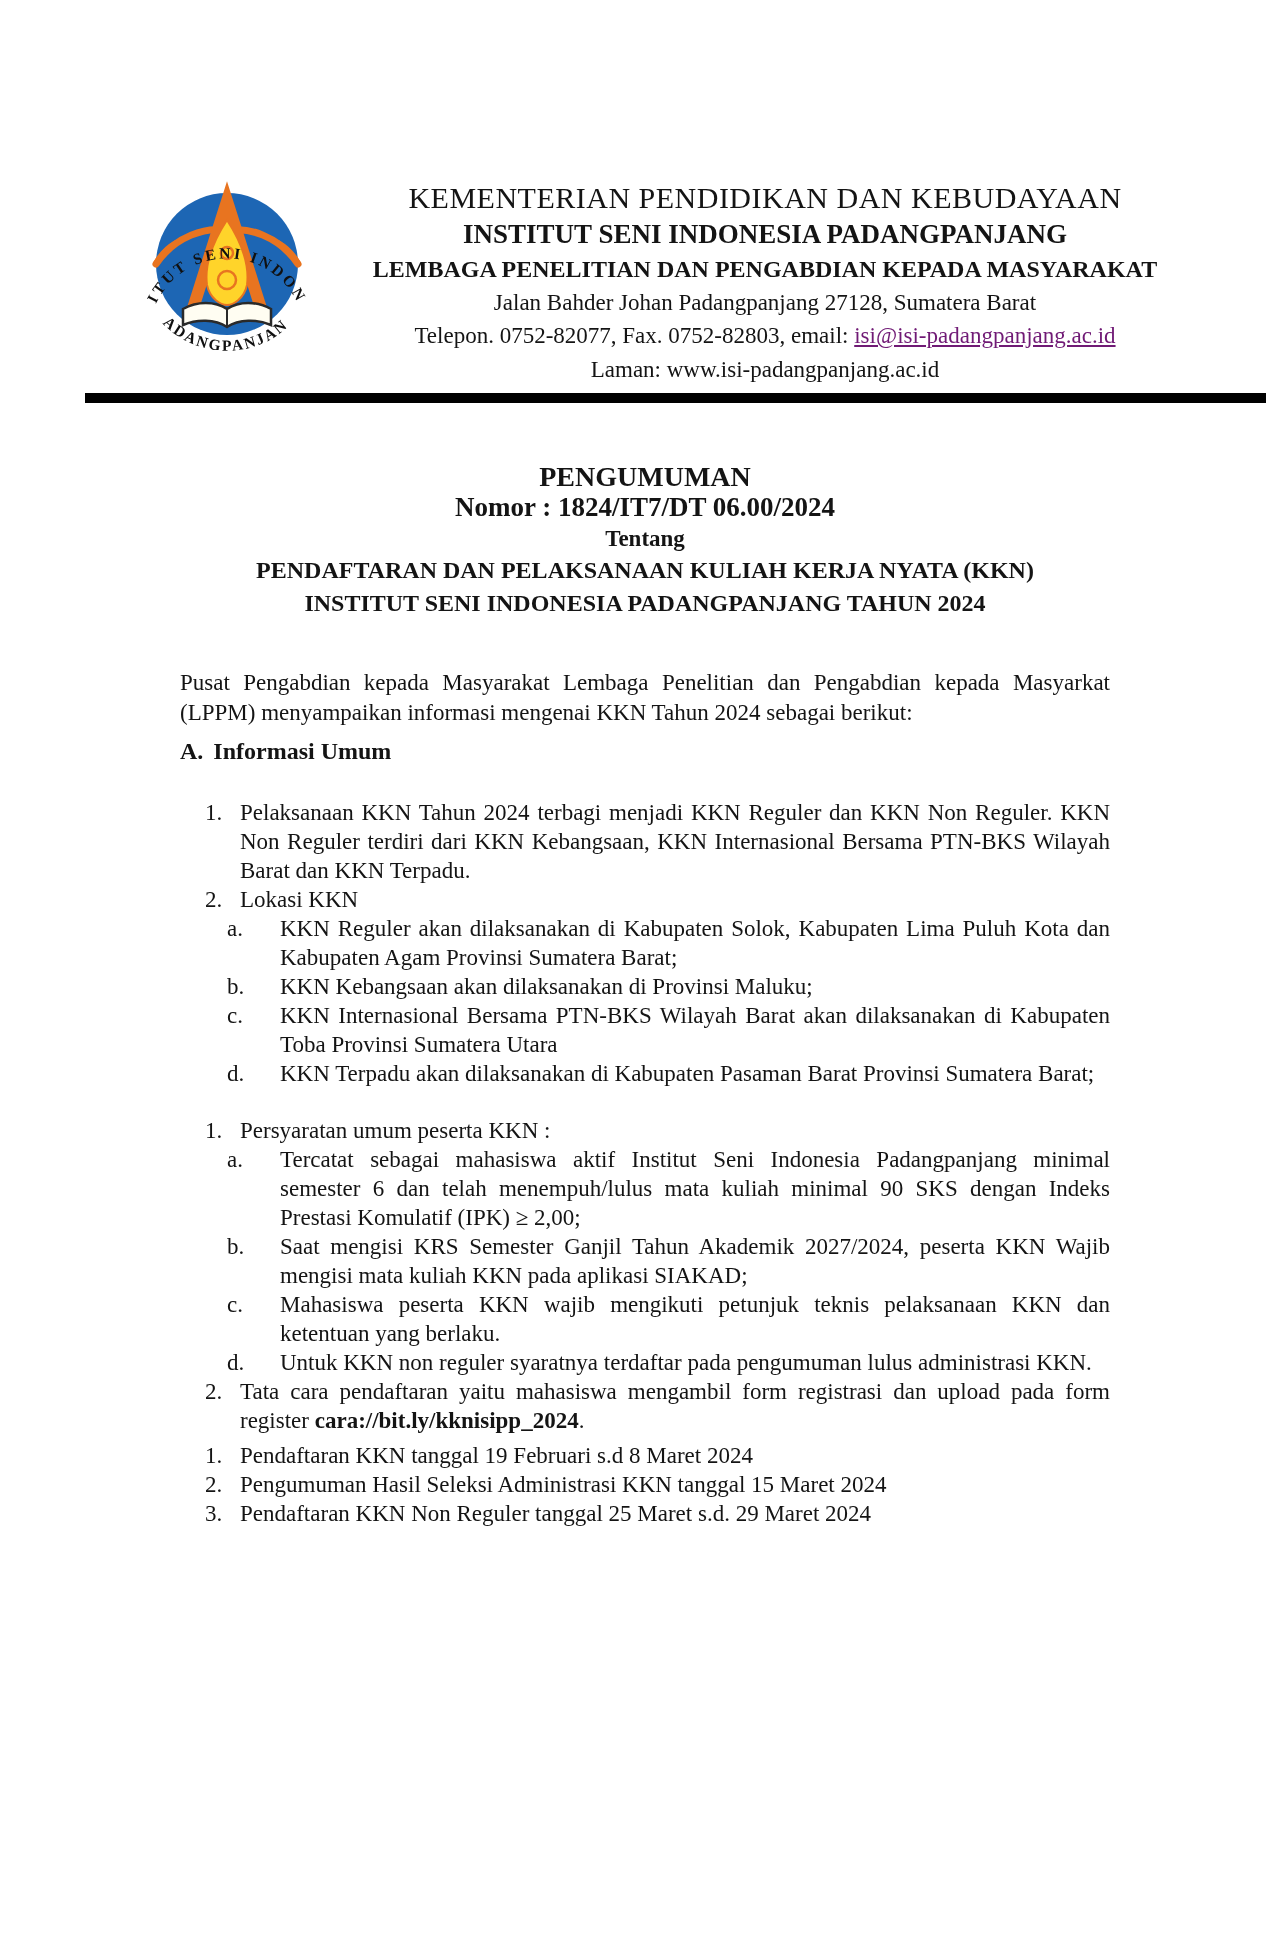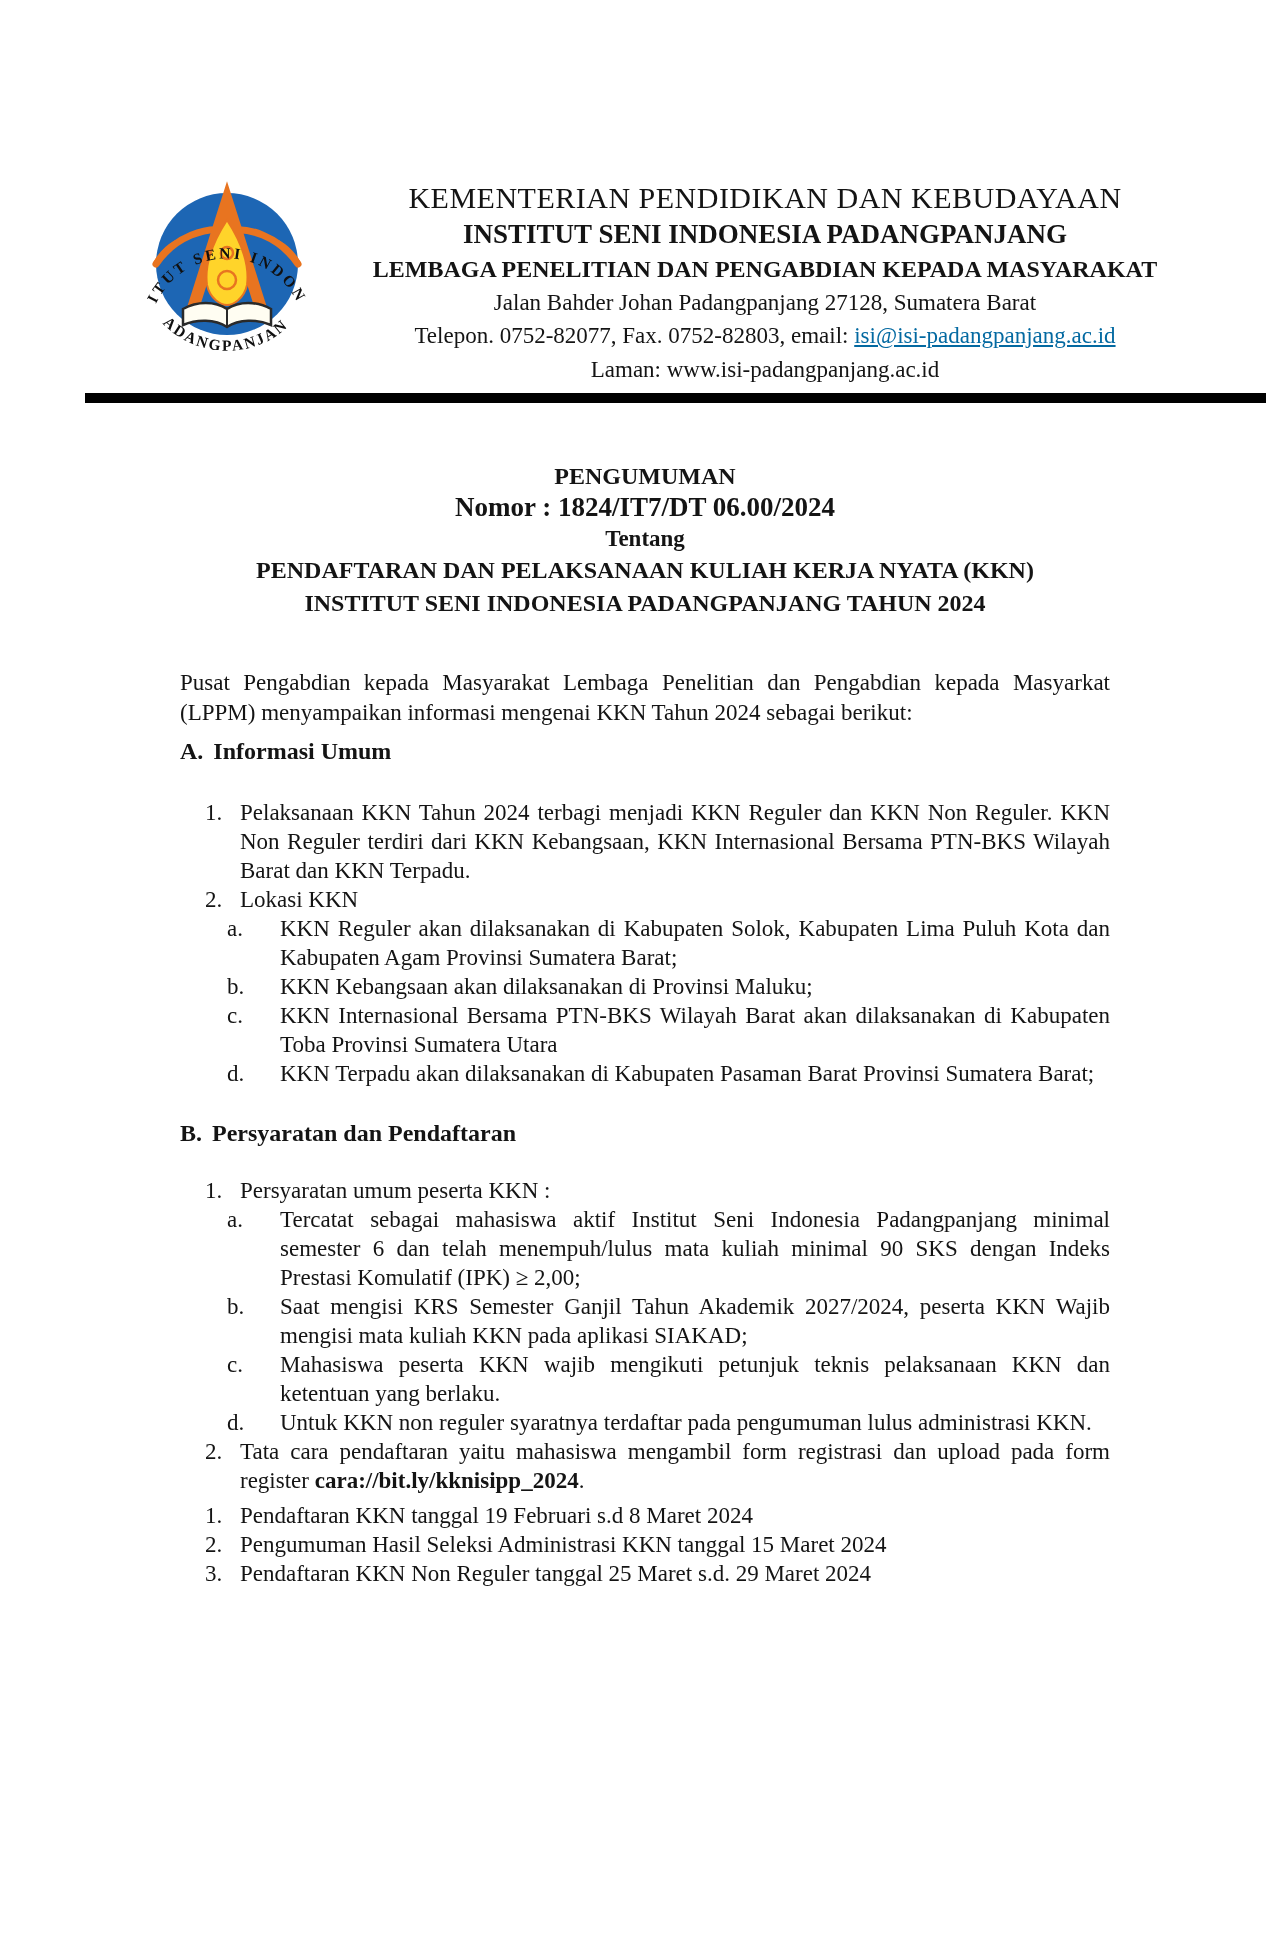--- a/index.html
+++ b/index.html
@@ -21,31 +21,31 @@
   .lh-text {
     position: absolute; left: 318px; top: 180px; width: 894px;
     text-align: center; white-space: nowrap;
   }
   .lh1 { font-size: 30px; line-height: 36px; letter-spacing: .5px; }
   .lh2 { font-size: 27px; line-height: 37px; font-weight: bold; }
   .lh3 { font-size: 24px; line-height: 33px; font-weight: bold; }
   .lh4 { font-size: 23px; line-height: 33px; }
   .lh5 { font-size: 23px; line-height: 34px; }
   .lh6 { font-size: 23px; line-height: 33px; }
-  .email-link { color: #0369a1; text-decoration: underline; }
+  .email-link { color: #701a75; text-decoration: underline; }
   .rule {
     position: absolute; left: 85px; right: 9px; bottom: 0;
     height: 10px; background: #000;
   }
 
   
   .content { width: 930px; margin-left: 180px; font-size: 23px; }
 
   .announce-head { margin-top: 58px; text-align: center; font-weight: bold; }
-  .a-line1 { font-size: 24px; line-height: 31px; }
+  .a-line1 { font-size: 28px; line-height: 31px; }
   .a-line2 { font-size: 27px; line-height: 31px; font-family: Liberation Serif, serif; }
   .a-line3 { font-size: 23px; line-height: 31px; }
 
   .subject { text-align: center; font-weight: bold;
              font-size: 24px; line-height: 33px; }
 
   .intro { margin-top: 48px; line-height: 30px; text-align: justify; }
 
   .sec-head { font-weight: bold; font-size: 24px; line-height: 30px; }
   .sec-head .sec-label { margin-right: 10px; }
@@ -153,23 +153,20 @@
     <div class="li lv2">
       <span class="mk">c.</span>
       <div class="tx just">KKN Internasional Bersama PTN-BKS Wilayah Barat akan dilaksanakan di Kabupaten Toba Provinsi Sumatera Utara</div>
     </div>
     <div class="li lv2">
       <span class="mk">d.</span>
       <div class="tx just">KKN Terpadu akan dilaksanakan di Kabupaten Pasaman Barat Provinsi Sumatera Barat;</div>
     </div>
   </div>
 
-  <div class="sec-head sec-b-head">
-    <span class="sec-label">B.</span><span>Persyaratan dan Pendaftaran</span>
-  </div>
   <div class="list-b">
     <div class="li lv1">
       <span class="mk">1.</span>
       <div class="tx">Persyaratan umum peserta KKN :</div>
     </div>
     <div class="li lv2">
       <span class="mk">a.</span>
       <div class="tx just">Tercatat sebagai mahasiswa aktif Institut Seni Indonesia Padangpanjang minimal semester 6 dan telah menempuh/lulus mata kuliah minimal 90 SKS dengan Indeks Prestasi Komulatif (IPK) ≥ 2,00;</div>
     </div>
     <div class="li lv2">

